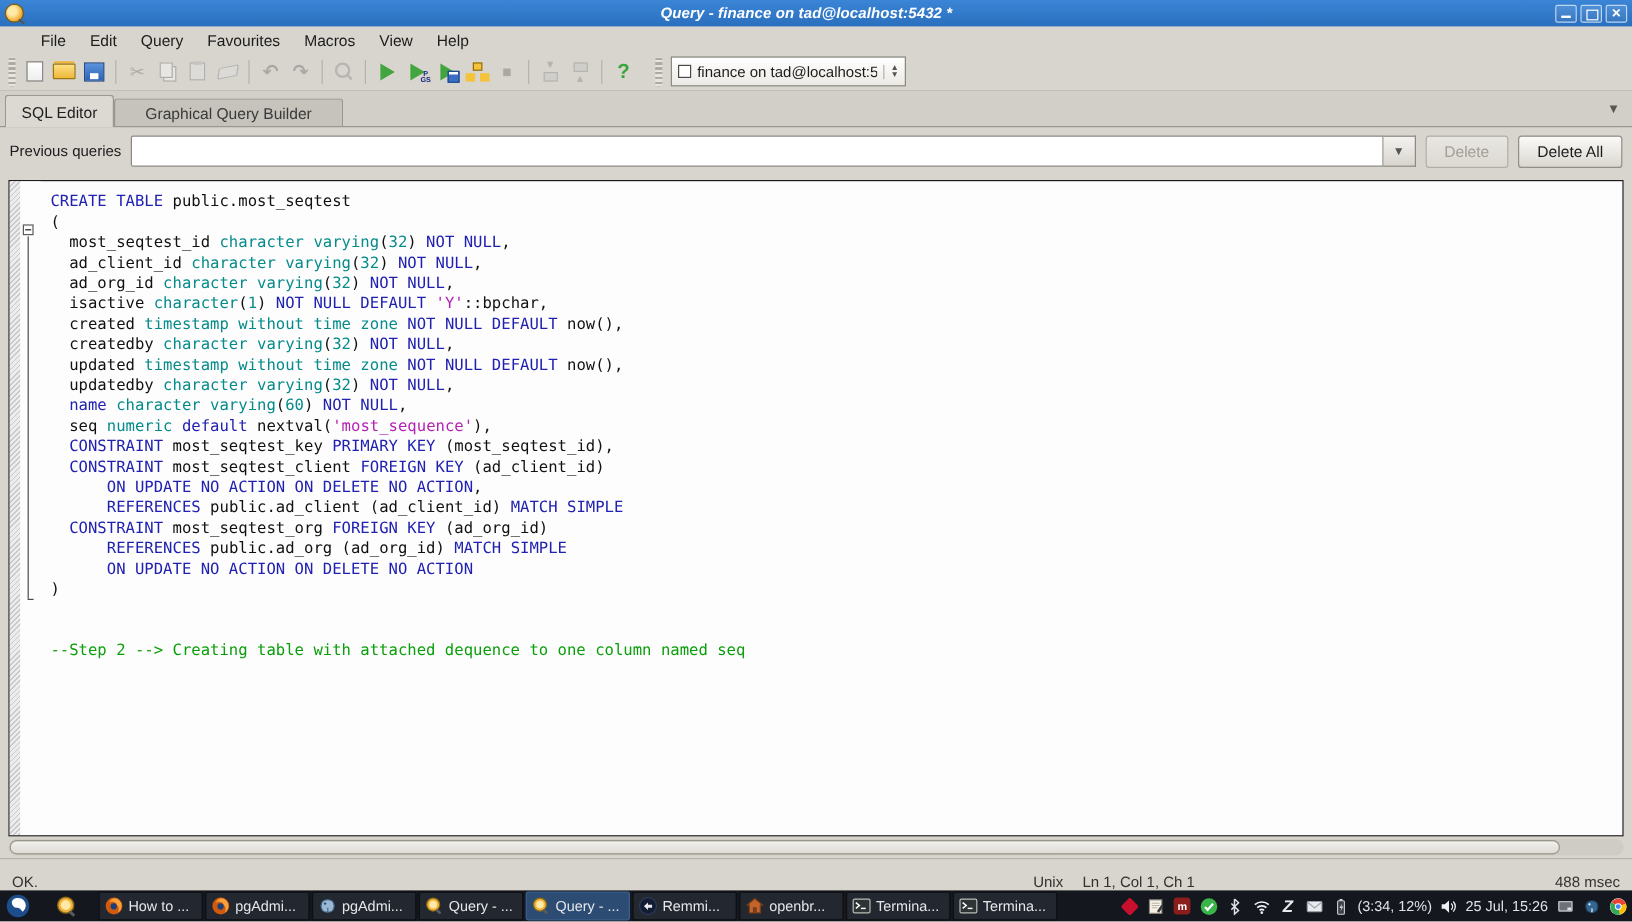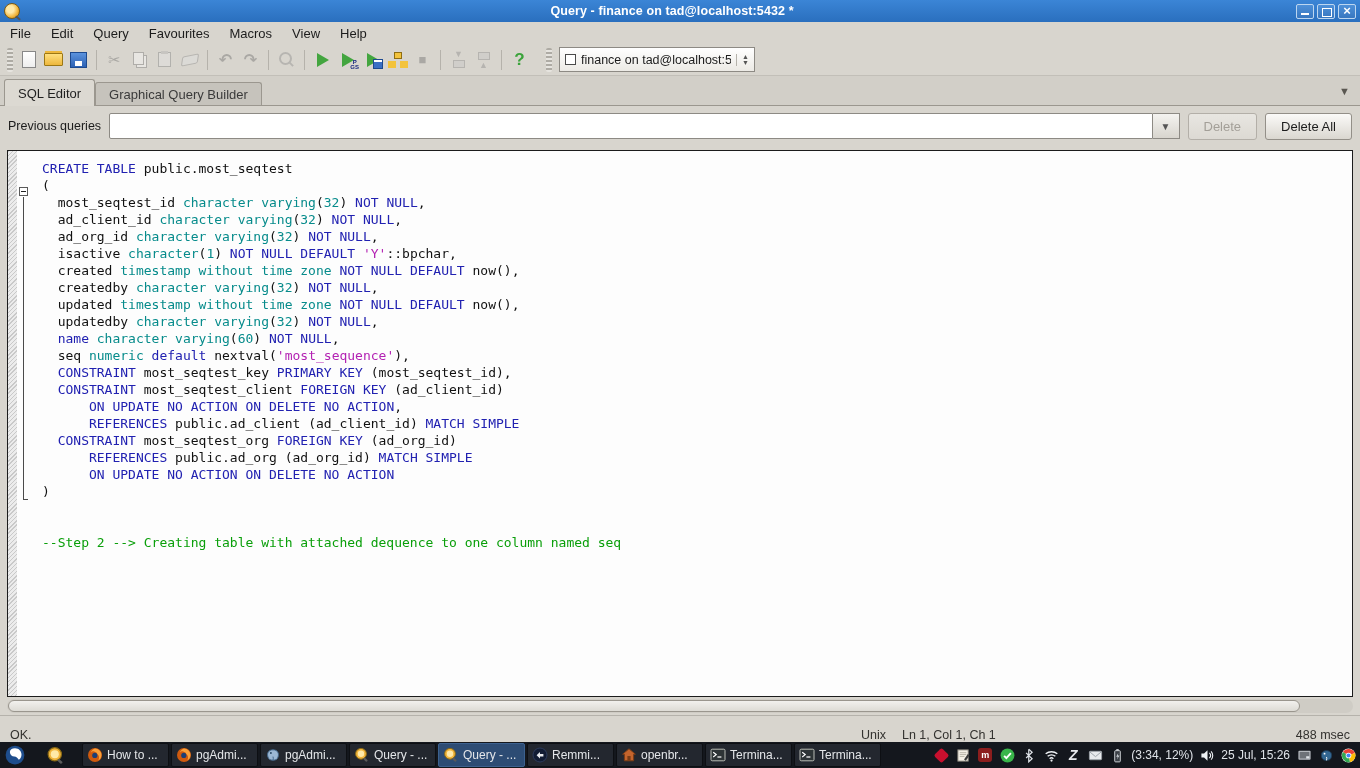--- a/index.html
+++ b/index.html
@@ -4,29 +4,29 @@
 <style>
   * { margin:0; padding:0; box-sizing:border-box; }
   html,body { width:1360px; height:768px; overflow:hidden; }
   body { font-family:"Liberation Sans","DejaVu Sans",sans-serif; background:#d8d5ce; display:flex; flex-direction:column; }
 
   
   .titlebar { height:22px; background:linear-gradient(#3b85d6,#2a6fbe); display:flex; align-items:center; position:relative; flex:0 0 auto; }
   .win-icon { width:16px; height:16px; margin-left:4px; border-radius:50%;
     background:radial-gradient(circle at 38% 38%, #ffe9a8 0 28%, #f2b53c 62%, #b97f1e 100%); border:1px solid #7c5a14; position:relative;}
   .win-icon::after{content:"";position:absolute;right:-2px;bottom:-1px;width:6px;height:2px;background:#555;transform:rotate(40deg);border-radius:1px;}
-  .win-title { position:absolute; left:0; right:16px; text-align:center; color:#fff; font-weight:bold; font-size:12.5px; letter-spacing:.1px; }
+  .win-title { position:absolute; left:0; right:16px; text-align:center; color:#fff; font-weight:bold; font-size:12.5px; letter-spacing:.1px;font-style:italic; }
   .win-controls { margin-left:auto; display:flex; gap:3px; margin-right:4px; z-index:2;}
   .wc-btn { width:18px; height:15px; background:linear-gradient(#4e90d8,#3877c0); border:1px solid #bcd6f0; border-radius:2px; position:relative; }
   .wc-min::before{content:"";position:absolute;left:4px;right:4px;bottom:3px;height:2px;background:#fff;}
   .wc-max::before{content:"";position:absolute;left:4px;top:3px;width:8px;height:7px;border:1px solid #fff;}
   .wc-close::before{content:"×";position:absolute;left:0;right:0;top:-2px;text-align:center;color:#fff;font-size:13px;font-weight:bold;}
 
   
-  .menubar { height:22px; background:#d8d5ce; display:flex; align-items:center; padding-left:0; flex:0 0 auto;}
+  .menubar { height:22px; background:#d8d5ce; display:flex; align-items:center; padding-left:24px; flex:0 0 auto;}
   .menu-item { padding:2px 10px; font-size:13px; color:#1c1c1c; }
 
   
   .toolbar { height:32px; background:#d8d5ce; border-bottom:1px solid #c2bfb8; display:flex; align-items:center; padding:0 4px; flex:0 0 auto; }
   .grip { width:6px; height:24px; margin:0 3px; background:repeating-linear-gradient(180deg,#aeaba4 0 2px, #e6e4df 2px 4px); border-radius:2px;}
   .tb-icons { display:flex; align-items:center; }
   .tb-sep { width:1px; height:20px; background:#b5b2ab; margin:0 5px; }
   .tbi { width:25px; height:23px; display:flex; align-items:center; justify-content:center; position:relative; font-size:14px; color:#6b6b6b; }
   .tbi.dis { opacity:.42; filter:grayscale(1); }
   .ic-new::before{content:"";width:12px;height:15px;background:linear-gradient(#fff,#eee);border:1px solid #888;}
@@ -54,21 +54,21 @@
 
   .conn-combo { width:196px; height:25px; margin-left:4px; background:linear-gradient(#ffffff,#eceae5); border:1px solid #8d8a84; display:flex; align-items:center; padding:0 5px; gap:5px; }
   .conn-check { width:11px; height:11px; background:#fff; border:1px solid #4a4a4a; flex:0 0 auto;}
   .conn-text { font-size:12.5px; color:#1c1c1c; white-space:nowrap; overflow:hidden; }
   .conn-spin { margin-left:auto; border-left:1px solid #b5b2ab; padding-left:5px; display:flex; flex-direction:column; align-items:center; font-size:7px; color:#555; line-height:6px;}
 
   
   .tabstrip { height:30px; background:#d2cfc8; display:flex; align-items:flex-end; position:relative; border-bottom:1px solid #9b978f; flex:0 0 auto; padding-left:4px;}
   .tab { font-size:13px; color:#1f1f1f; border:1px solid #9b978f; border-bottom:none; border-radius:3px 3px 0 0; position:relative; }
   .tab.active { background:#dcd9d2; padding:6px 13px 5px; margin-bottom:-1px; z-index:2; }
-  .tab.inactive { background:#c6c3bc; padding:4px 13px 3px; color:#3a3a3a; }
+  .tab.inactive { background:#c6c3bc; padding:4px 25px 3px; color:#3a3a3a; }
   .tab-dd { position:absolute; right:10px; bottom:8px; font-size:11px; color:#5a5751; }
 
   
   .prevrow { height:40px; background:#d8d5ce; display:flex; align-items:center; padding:0 8px; gap:8px; flex:0 0 auto;}
   .prev-label { font-size:12.5px; color:#1c1c1c; white-space:nowrap; }
   .prev-combo { flex:1 1 auto; height:26px; background:#fff; border:1px solid #8d8a84; border-radius:2px 0 0 2px;}
   .prev-dd { width:27px; height:26px; margin-left:-8px; background:linear-gradient(#f4f3f0,#d8d5ce); border:1px solid #8d8a84; border-left:none; display:flex; align-items:center; justify-content:center; font-size:10px; color:#555;}
   .btn { height:27px; padding:0 15px; font-size:13px; color:#1c1c1c; background:linear-gradient(#fbfaf8,#dad7d0); border:1px solid #938f88; border-radius:3px; display:flex; align-items:center; }
   .btn.disabled { color:#a39f98; background:linear-gradient(#e8e6e1,#dcd9d3); border-color:#b3afa8; }
 

